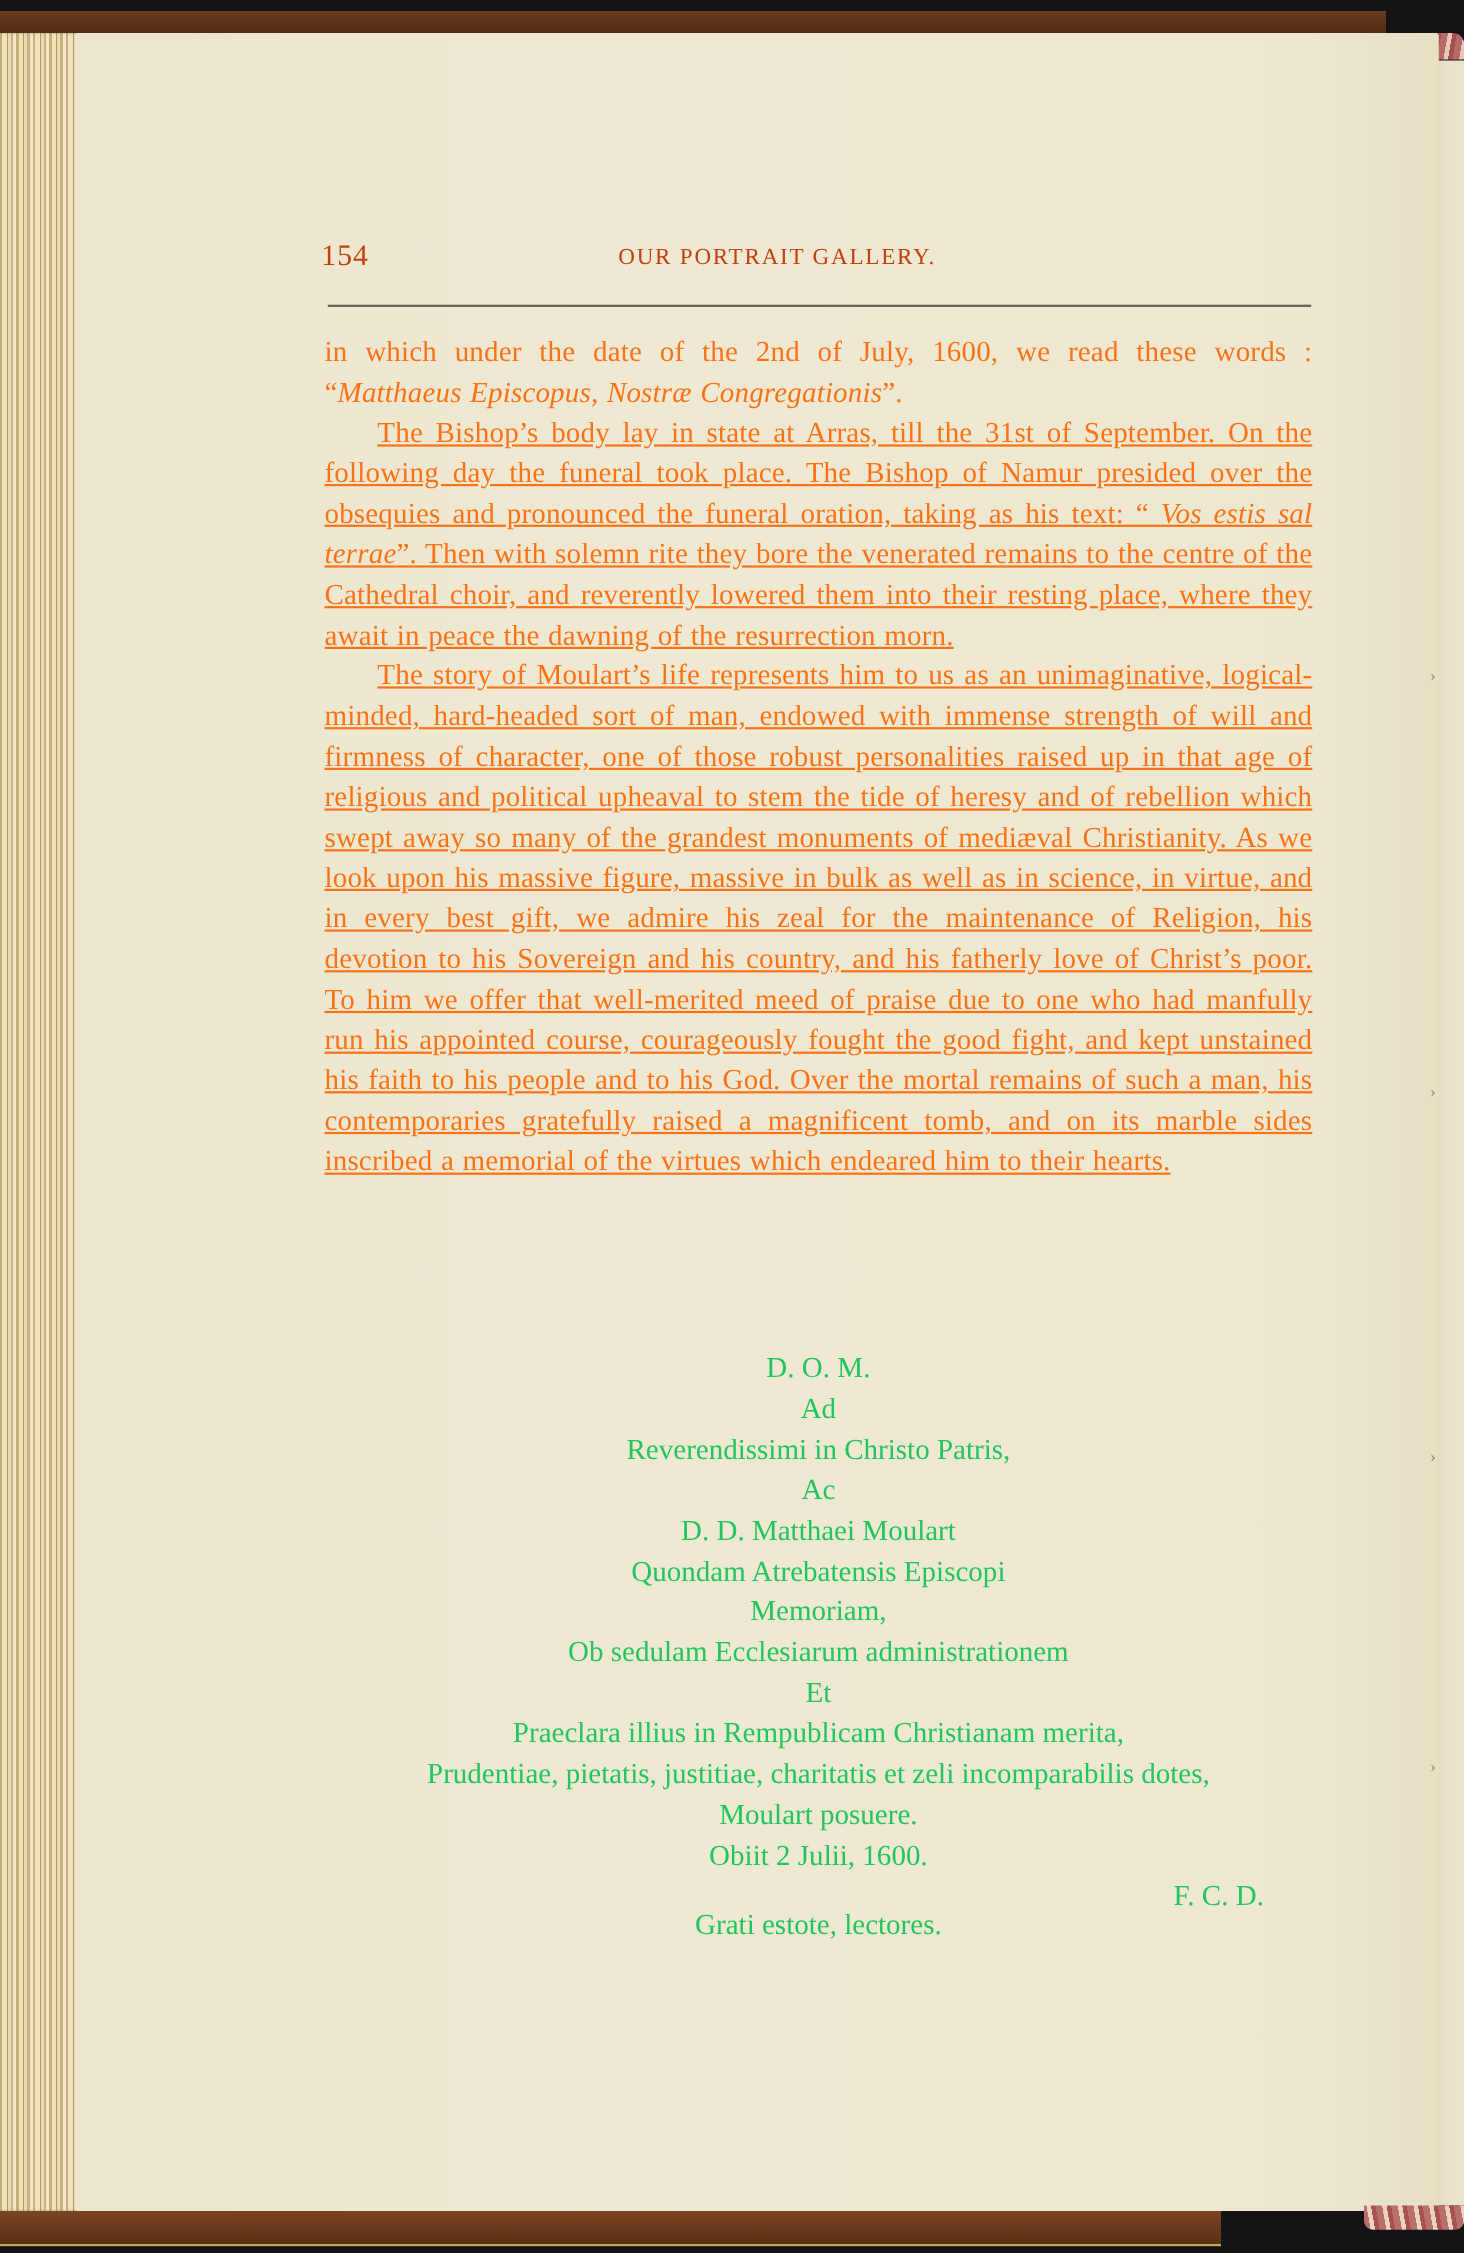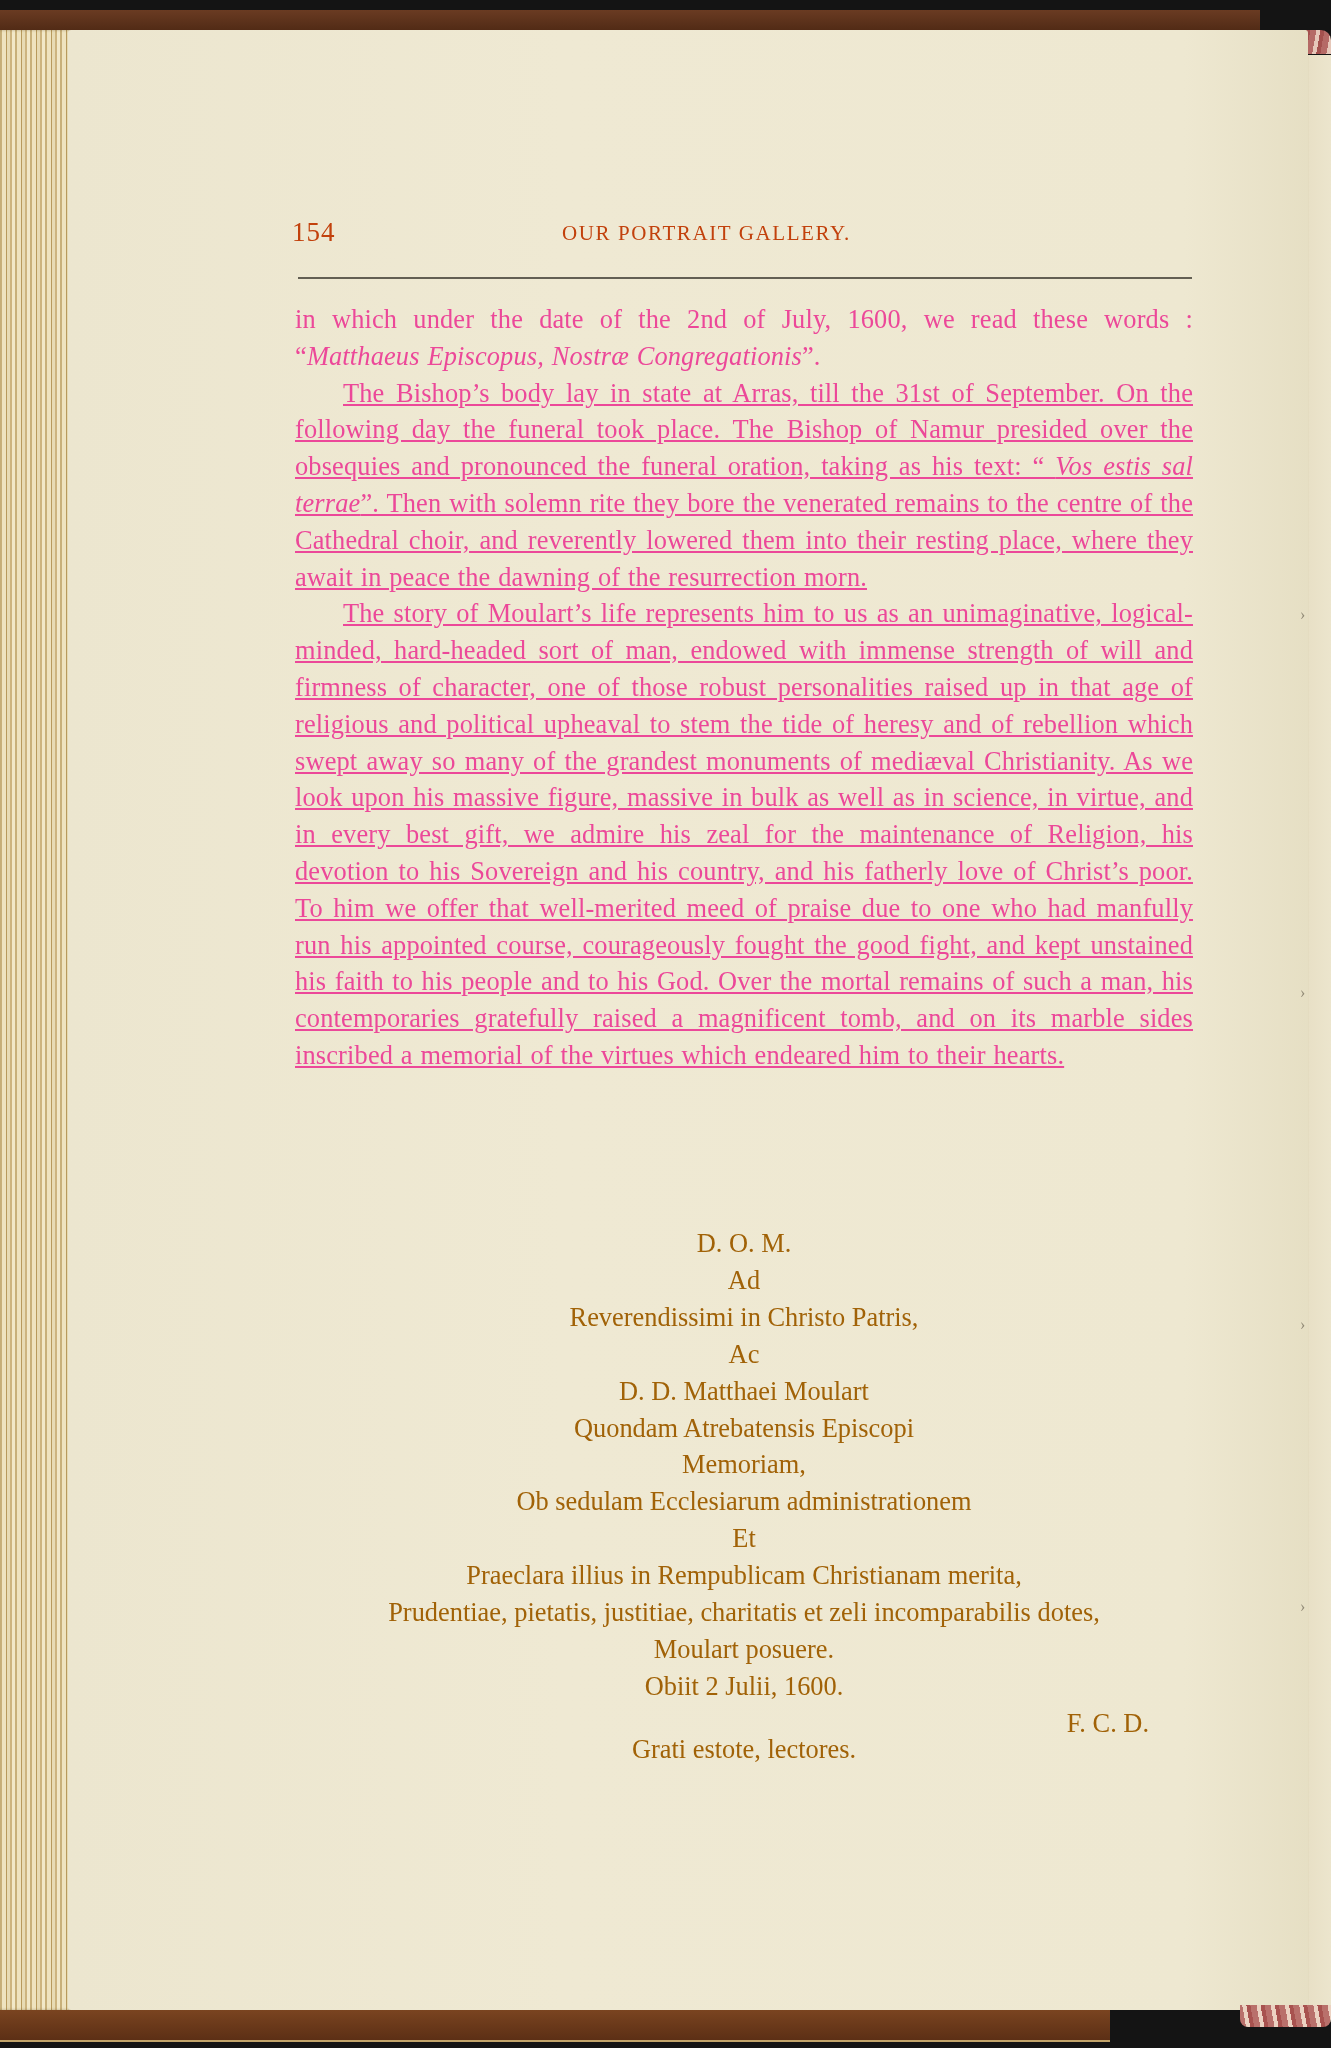--- a/index.html
+++ b/index.html
@@ -85,42 +85,42 @@
       position: absolute;
       left: 298px; top: 277px;
       width: 894px; height: 2px;
       background: #4a463d;
       opacity: 0.85;
     }
     .body-text {
       position: absolute;
       left: 295px; top: 301px;
       width: 898px;
-      color: #ec4899;
+      color: #f97316;
       font-size: 26.4px;
       line-height: 36.8px;
       text-align: justify;
       letter-spacing: 0.15px;
       word-spacing: 1px;
     }
     .body-text p {
       margin: 0;
     }
     .body-text p.indent {
       text-indent: 48px;
       text-decoration: underline;
     }
     .body-text em {
       font-style: italic;
     }
     .inscription {
       position: absolute;
       left: 295px; top: 1225px;
       width: 898px;
-      color: #a16207;
+      color: #22c55e;
       font-size: 26.4px;
       line-height: 36.9px;
       text-align: center;
     }
     .inscription div {
       white-space: nowrap;
     }
     .last-line {
       position: relative;
       height: 37px;

